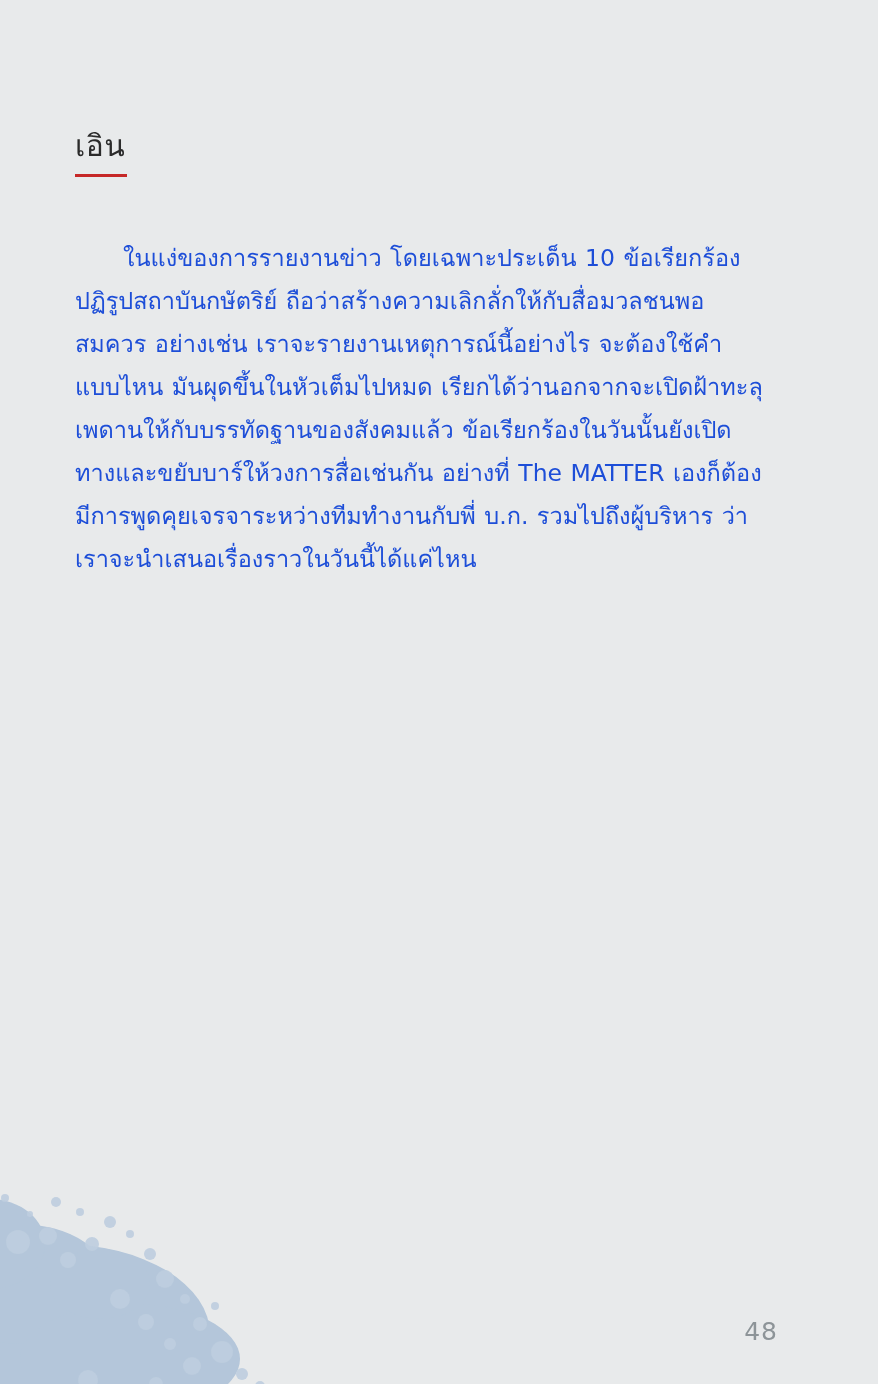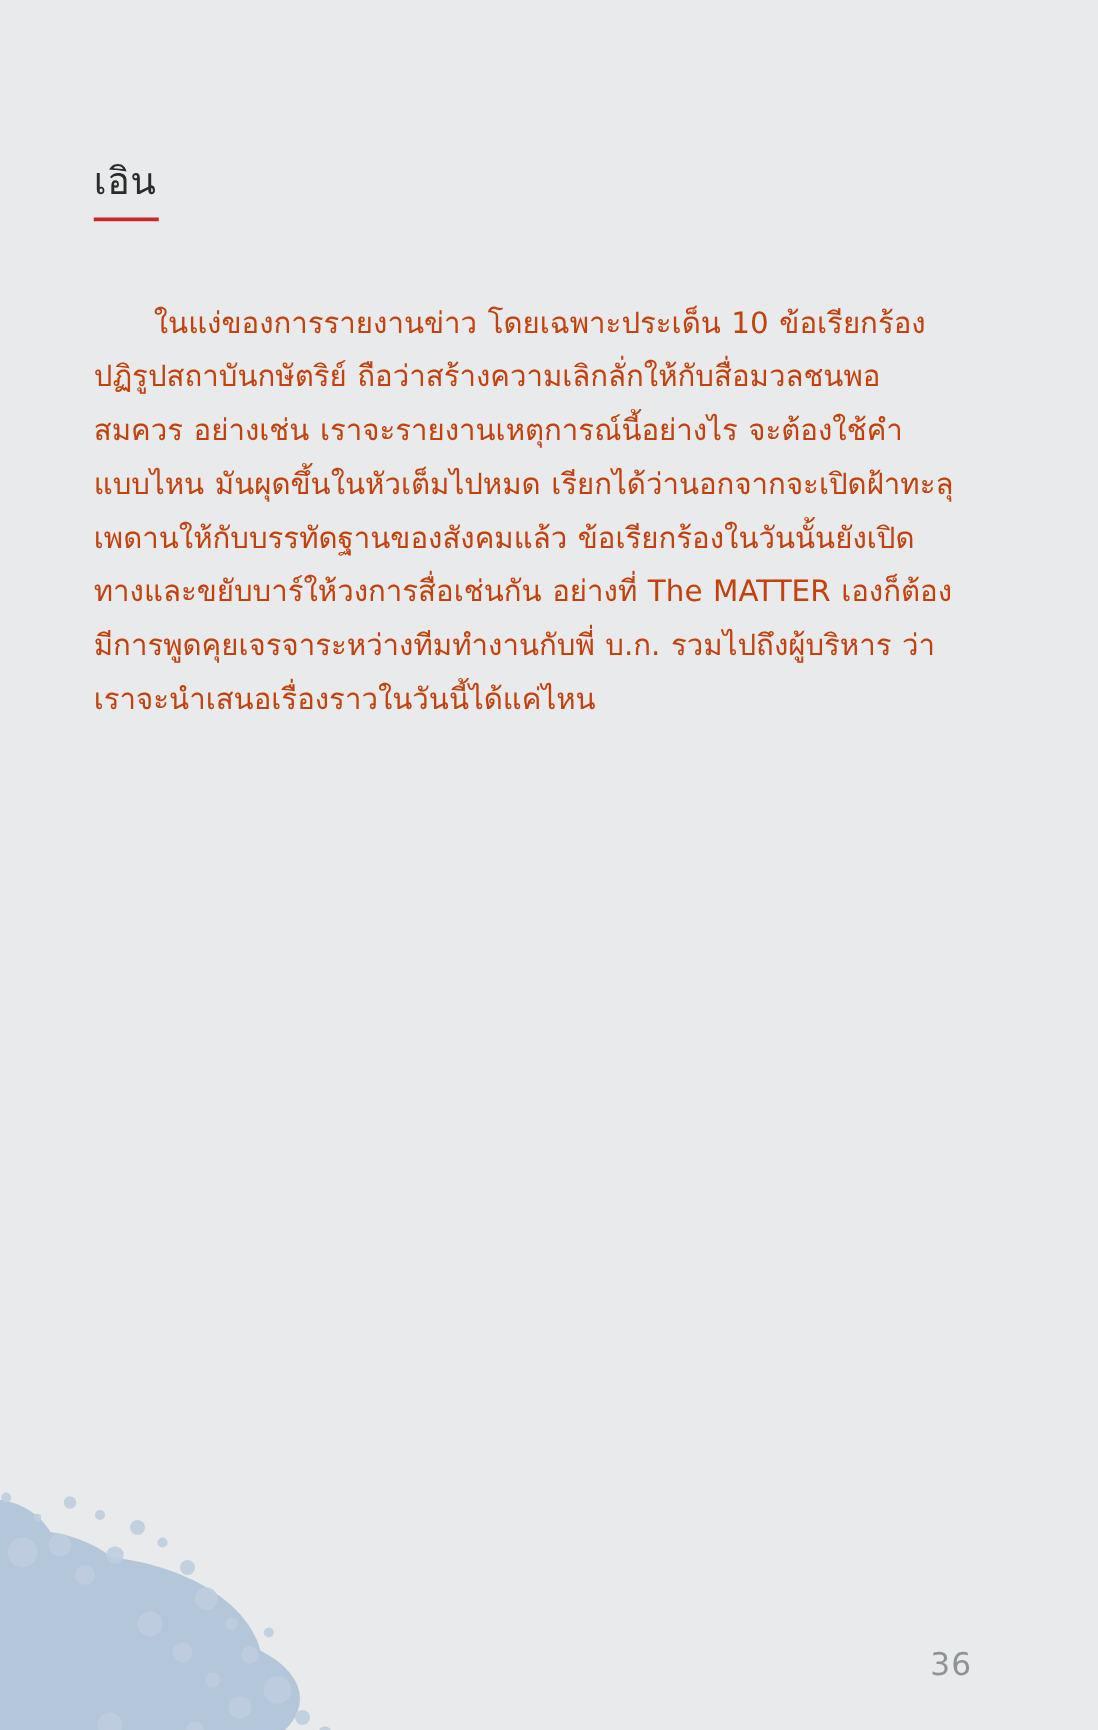--- a/index.html
+++ b/index.html
@@ -56,21 +56,21 @@
   
   .body-block {
     position: absolute;
     left: 75px;
     top: 237px;
     width: 692px;
   }
   .para {
     font-size: 23.5px;
     line-height: 43px;
-    color: #c2410c;
+    color: #1d4ed8;
     text-align: justify;
     text-justify: inter-word;
     margin: 0 0 0 0;
     text-indent: 48px;
     word-spacing: 1px;
   }
   .para + .para {
     margin-top: 0px;
   }
   .para:last-child {
@@ -132,15 +132,15 @@
 
   <div class="heading-block">
     <div class="heading-text">เอิน</div>
     <div class="heading-rule"></div>
   </div>
 
   <div class="body-block">
     <p class="para">ในแง่ของการรายงานข่าว โดยเฉพาะประเด็น 10 ข้อเรียกร้องปฏิรูปสถาบันกษัตริย์  ถือว่าสร้างความเลิกลั่กให้กับสื่อมวลชนพอสมควร อย่างเช่น เราจะรายงานเหตุการณ์นี้อย่างไร จะต้องใช้คำแบบไหน  มันผุดขึ้นในหัวเต็มไปหมด  เรียกได้ว่านอกจากจะเปิดฝ้าทะลุเพดานให้กับบรรทัดฐานของสังคมแล้ว  ข้อเรียกร้องในวันนั้นยังเปิดทางและขยับบาร์ให้วงการสื่อเช่นกัน  อย่างที่ The  MATTER  เองก็ต้องมีการพูดคุยเจรจาระหว่างทีมทำงานกับพี่ บ.ก. รวมไปถึงผู้บริหาร  ว่าเราจะนำเสนอเรื่องราวในวันนี้ได้แค่ไหน</p>
   </div>
 
-  <div class="page-number">36</div>
+  <div class="page-number">48</div>
 
 </div>
 
 </body></html>

